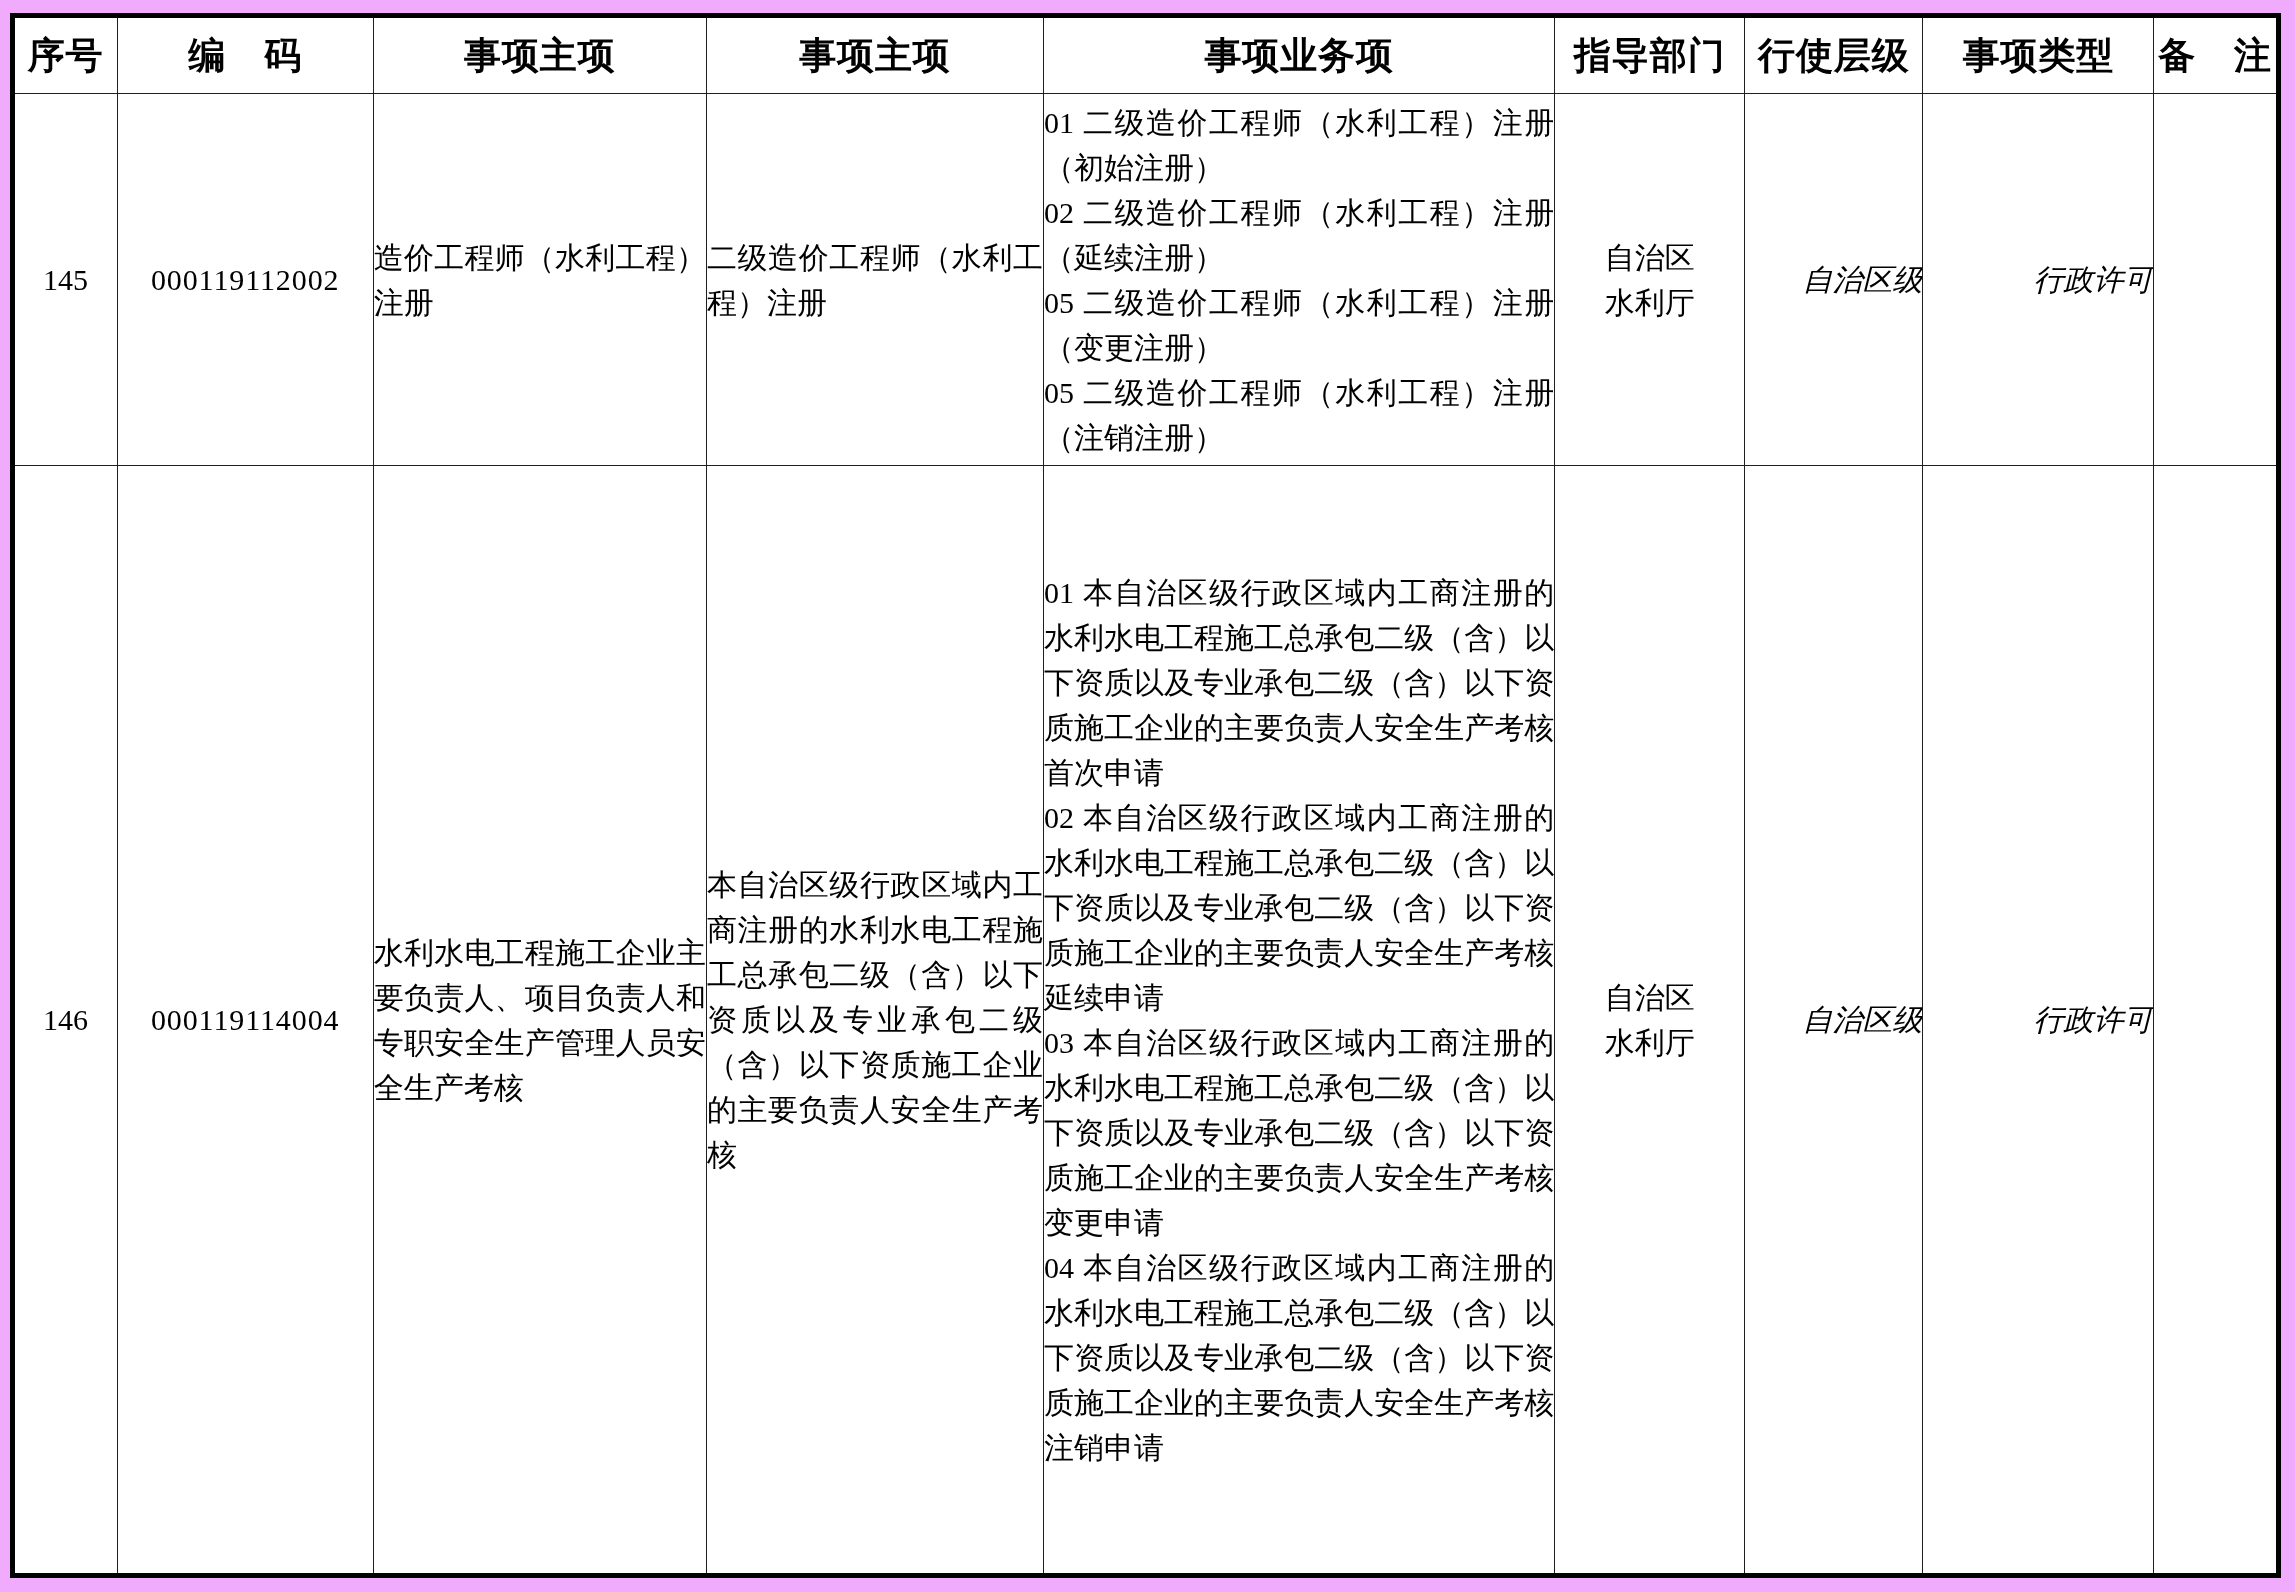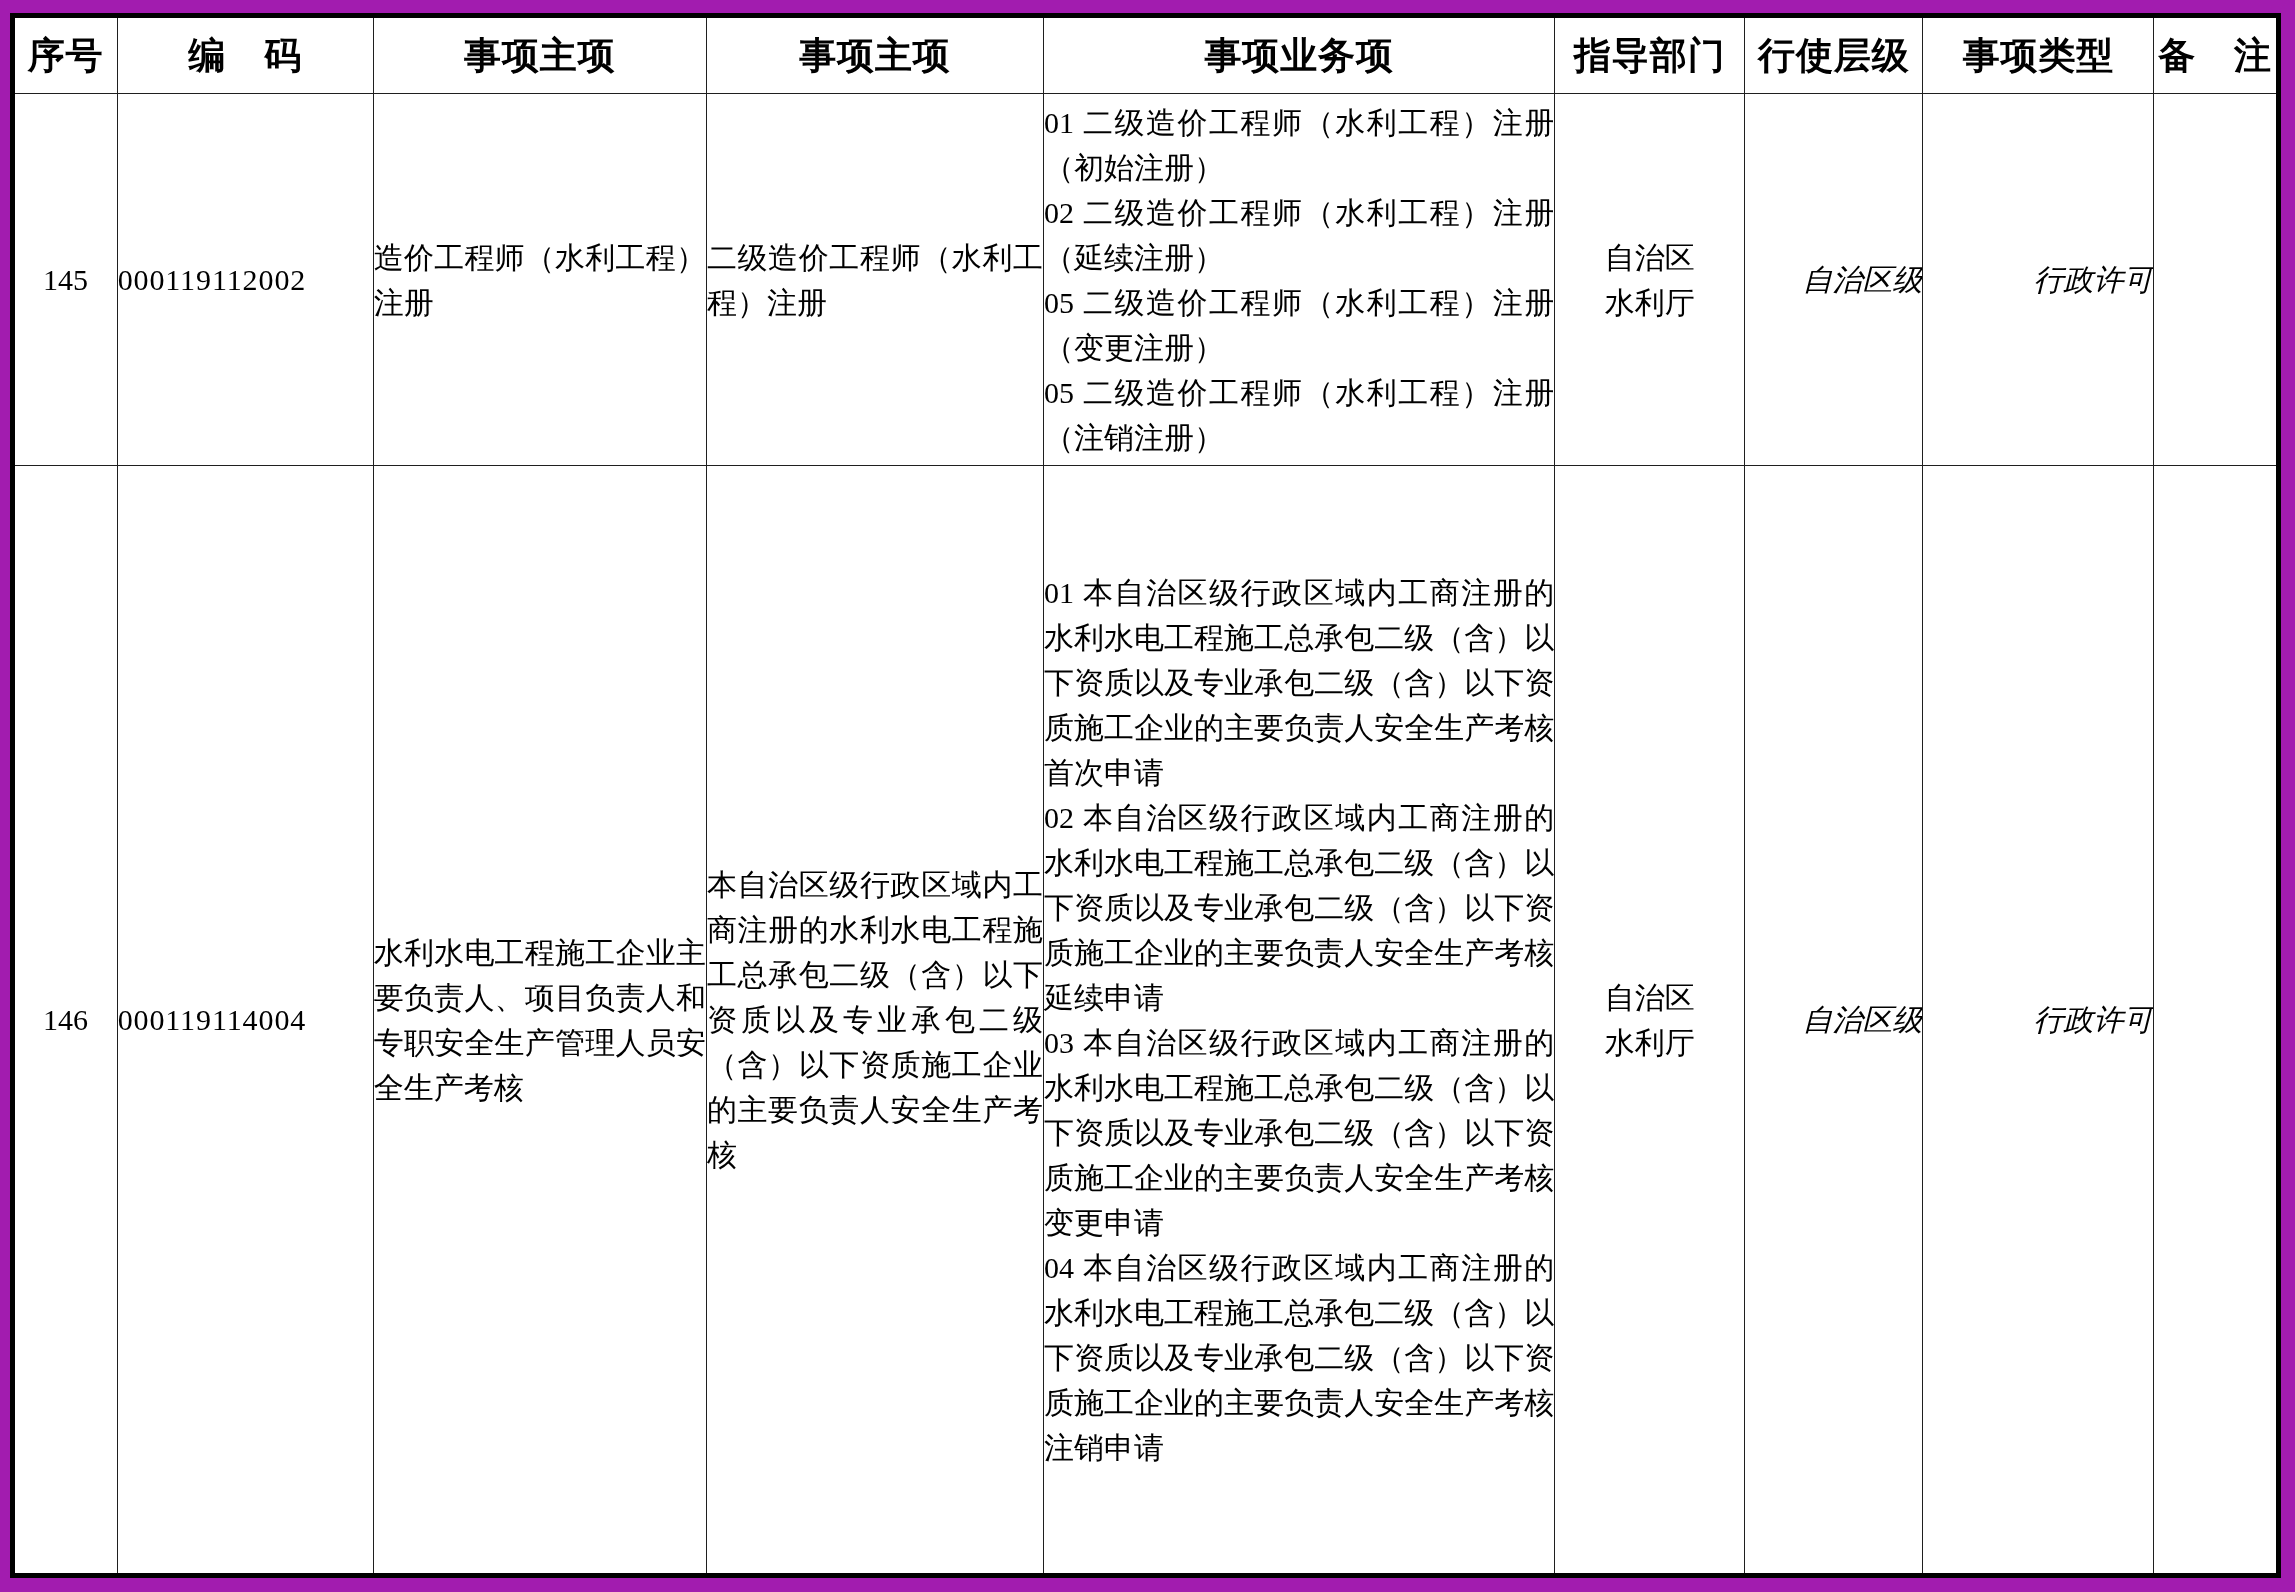--- a/index.html
+++ b/index.html
@@ -1,19 +1,19 @@
 <!DOCTYPE html>
 <html style="font-size:14px"><head>
 <meta charset="utf-8">
 <style>
   html,body { margin:0; padding:0; background:#ffffff; }
   .page {
     position:relative;
     width:2295px; height:1592px;
-    background:#a21caf;
+    background:#f0abfc;
     color:#000;
     font-family:"Liberation Serif","DejaVu Serif",serif;
   }
   table.grid {
     position:absolute; left:9.6px; top:13px;
     width:2271px; height:1565px;
     border-collapse:collapse;
     table-layout:fixed;
     border:5.2px solid #000;
     background:#fff;
@@ -31,21 +31,21 @@
     height:75px;
     letter-spacing:0.9px;
   }
   .grid td {
     font-size:30px;
     line-height:45px;
     vertical-align:middle;
   }
   tr.row-145 { height:372px; }
   .c-seq  { text-align:center; }
-  .c-code { text-align:left; font-size:33px; letter-spacing:0.9px; }
+  .c-code { text-align:center; font-size:33px; letter-spacing:0.9px; }
   .c-main { text-align:justify; text-justify:inter-ideograph; line-break:strict; padding:0 12px; }
   .c-sub  { text-align:justify; text-justify:inter-ideograph; line-break:strict; padding:0 15.7px; }
   .c-biz  { padding:3.5px 18px 3.5px 19px; }
   .biz-item { text-align:justify; text-justify:inter-ideograph; line-break:strict; }
   .c-dept { text-align:center; white-space:pre-line; }
   .c-level, .c-type { text-align:right;font-style:italic; }
   .c-remark { }
 </style>
 </head>
 <body>

